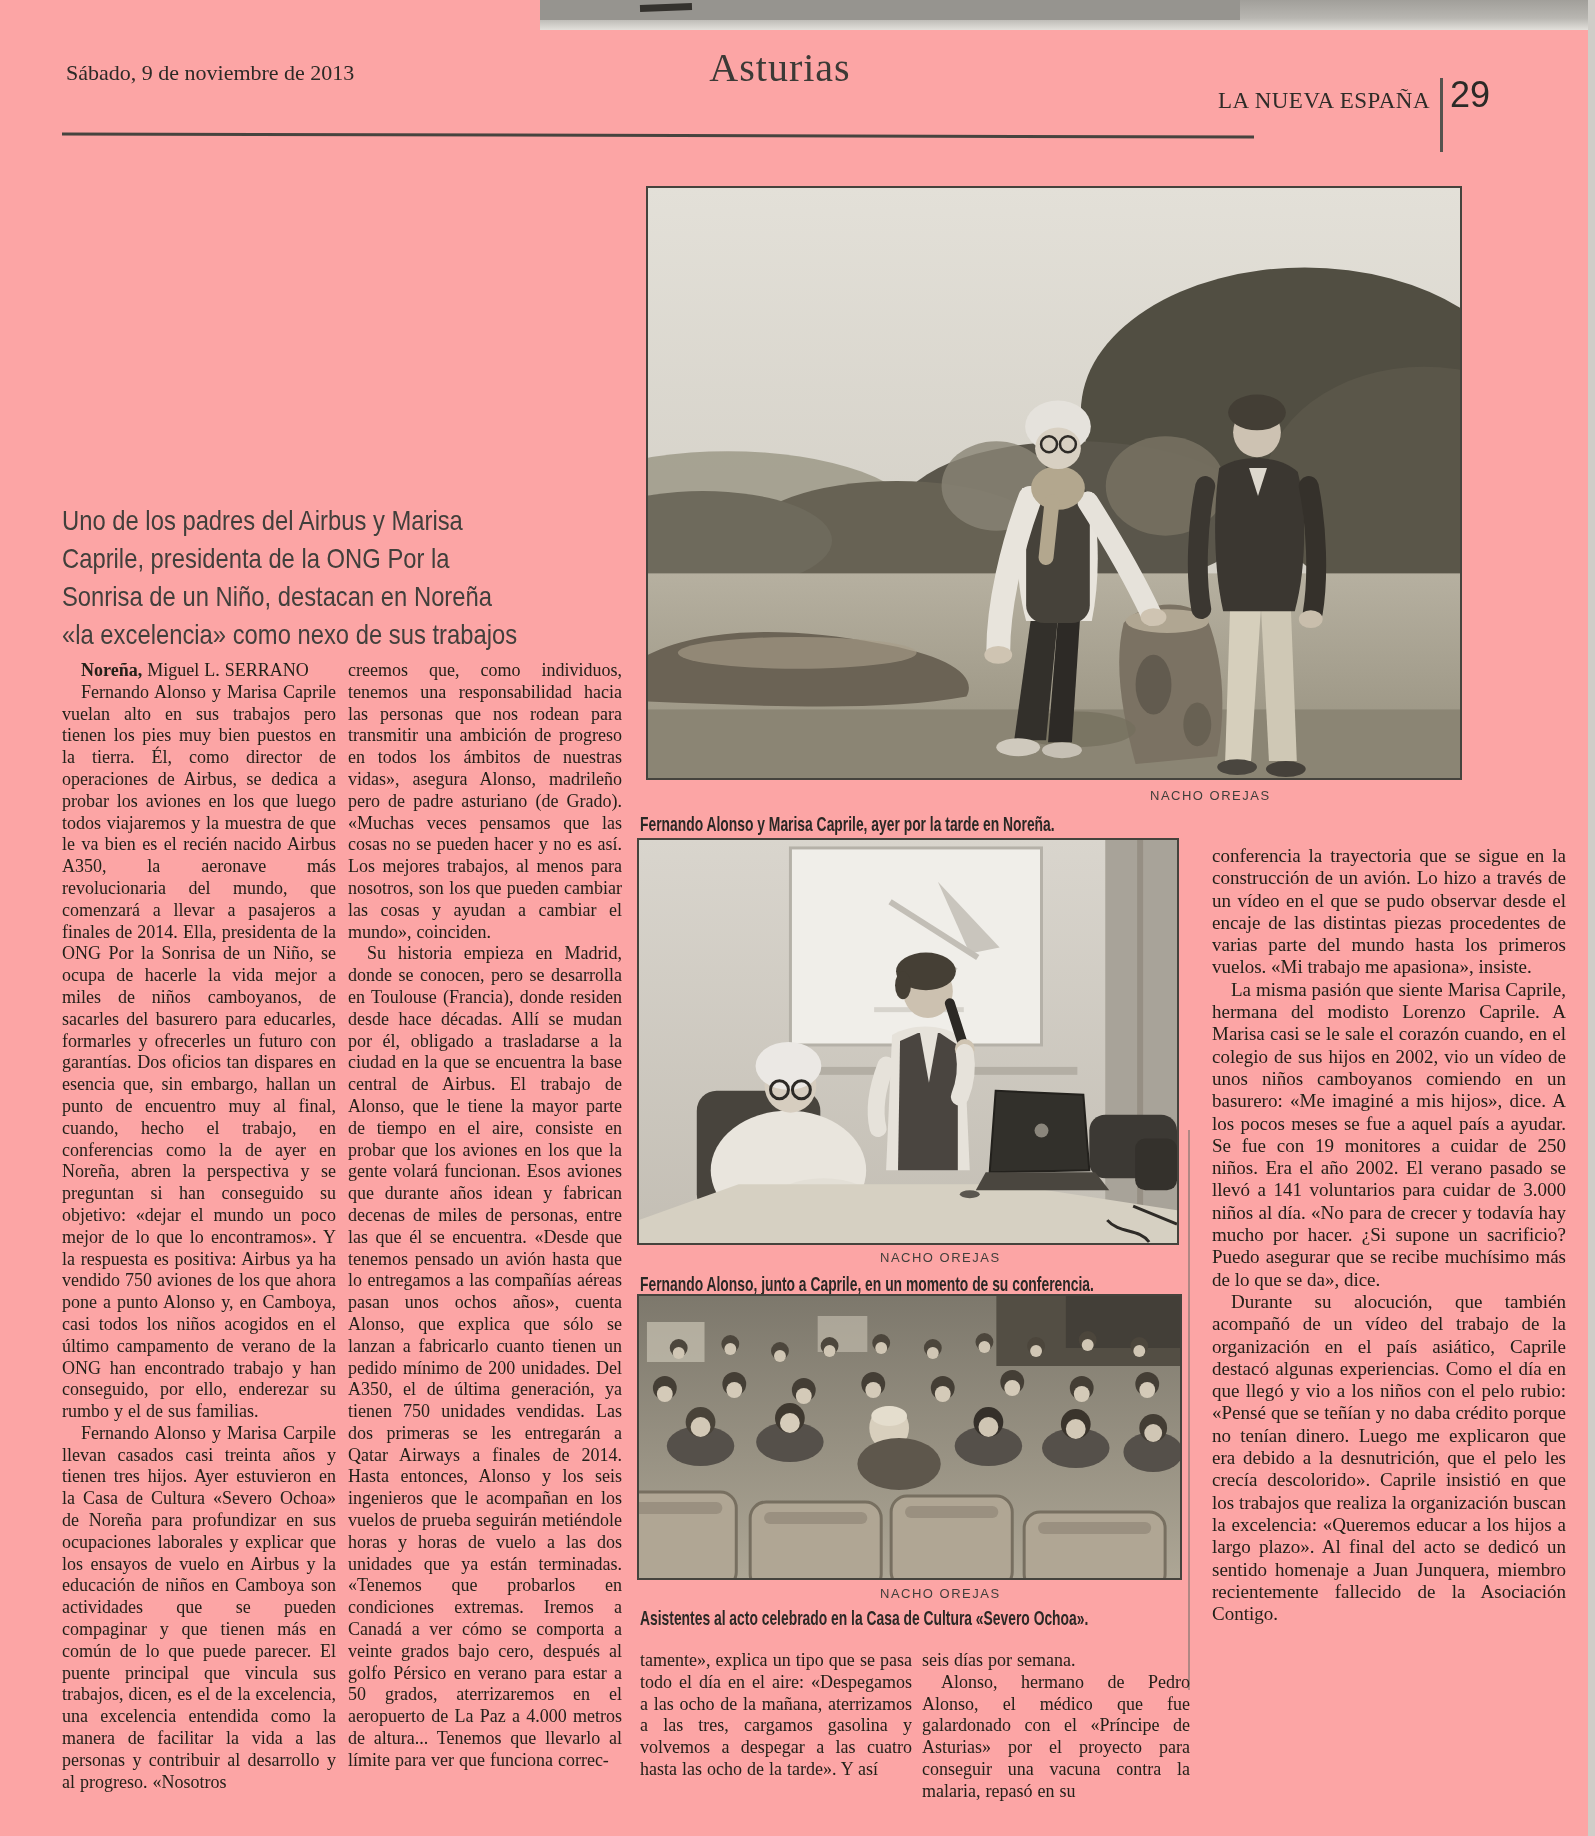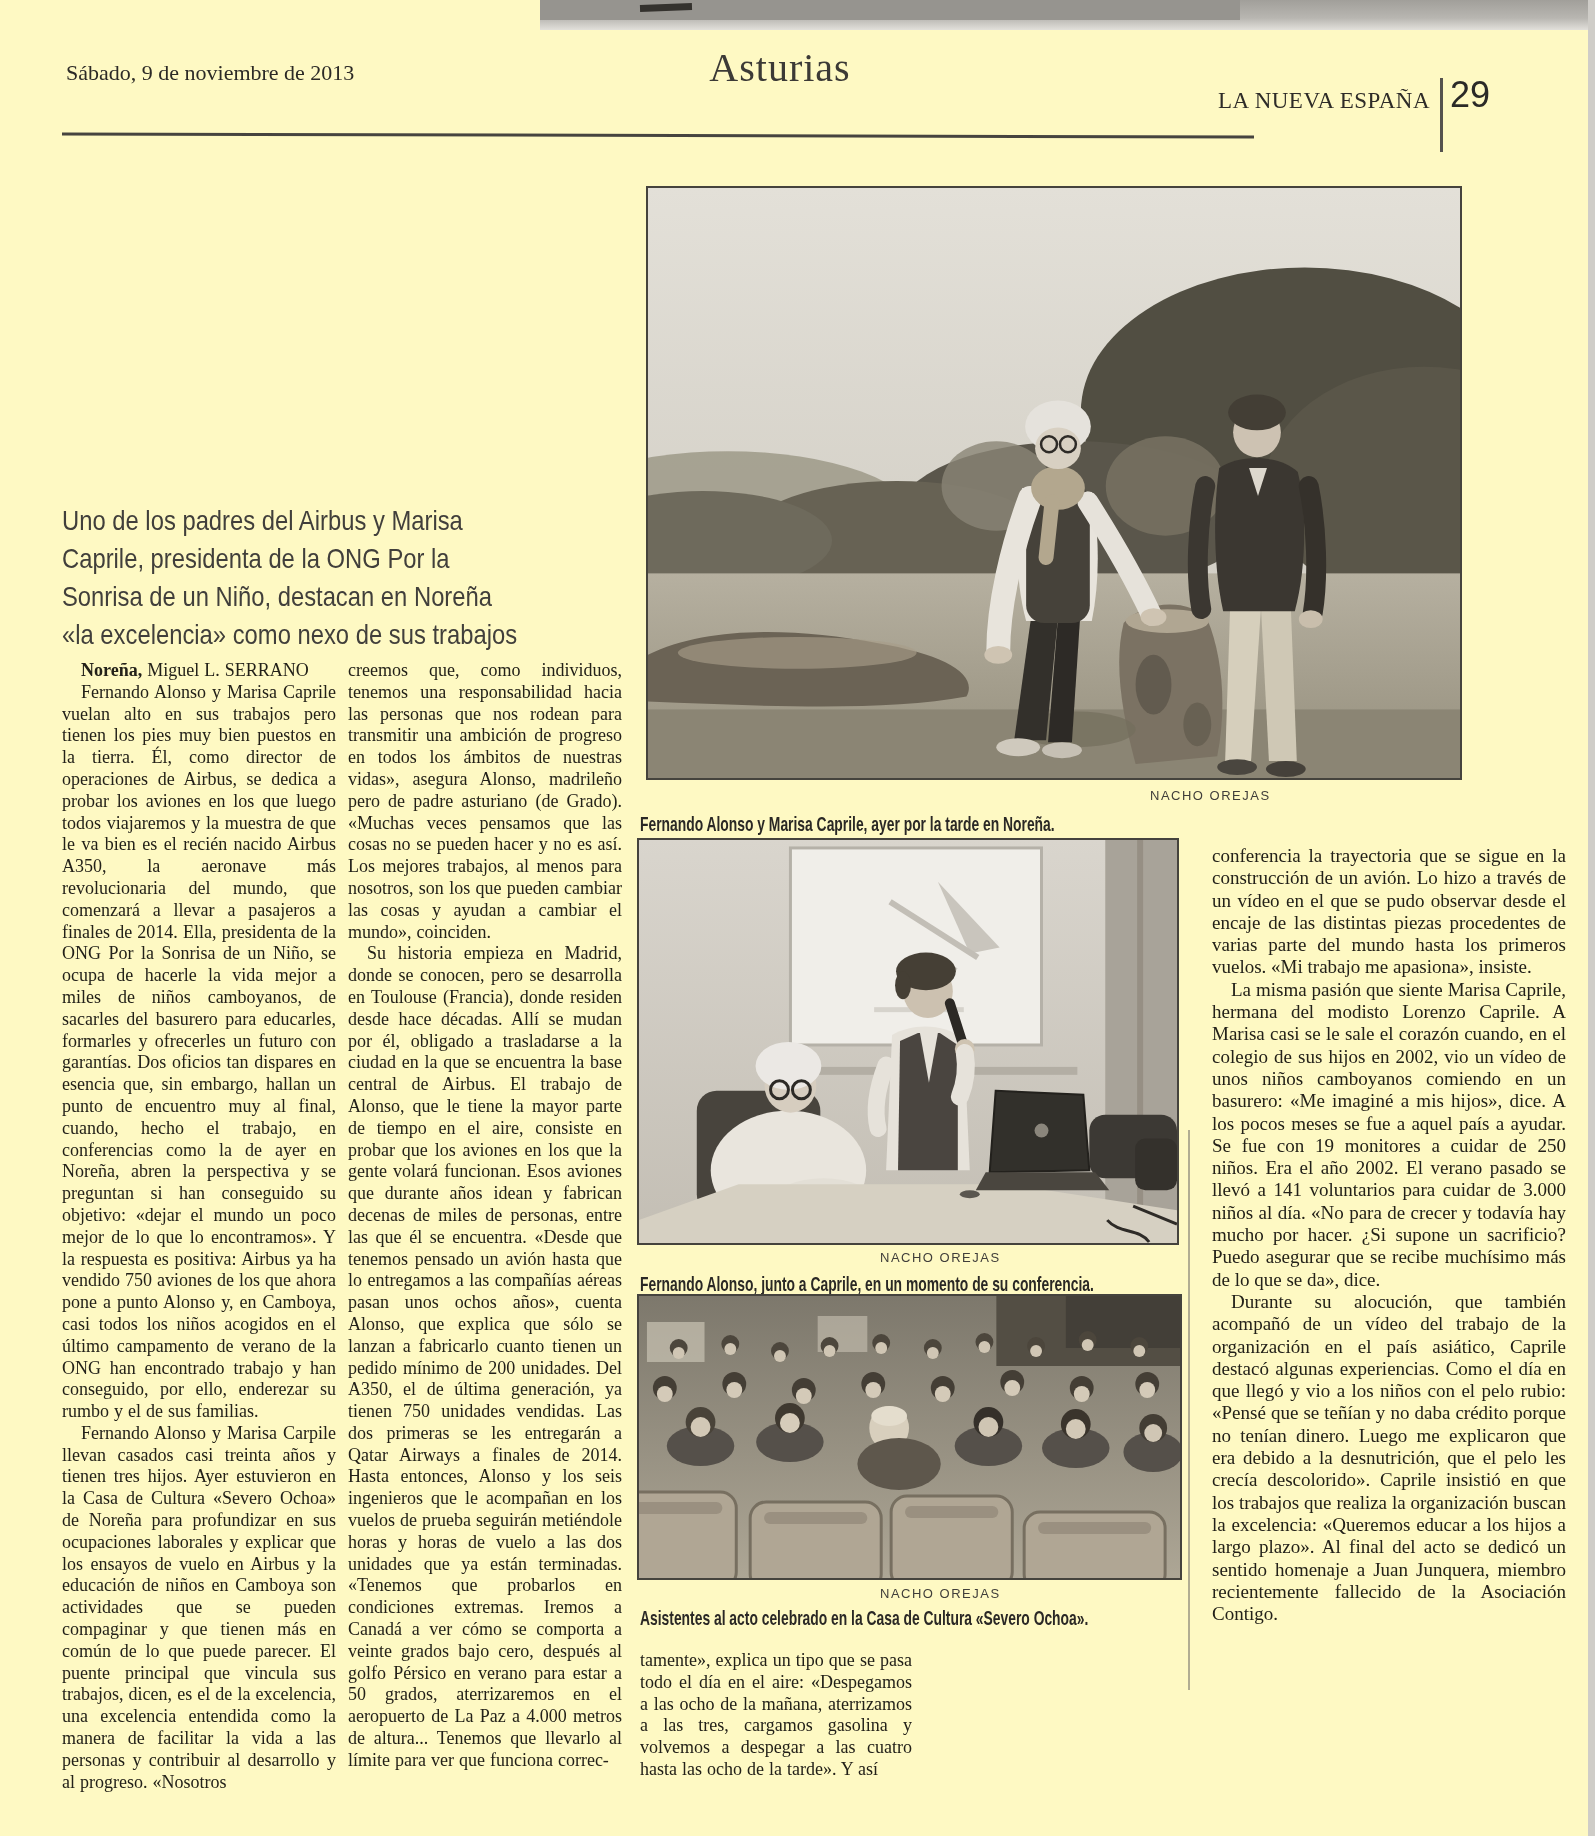--- a/index.html
+++ b/index.html
@@ -1,19 +1,19 @@
 <!DOCTYPE html>
 <html lang="es"><head>
 <meta charset="utf-8">
 <style>
   html,body{margin:0;padding:0;}
   body{background:#e8e6e1;}
   .page{
     position:relative; width:1595px; height:1836px;
-    background:#fef9c3; overflow:hidden;
+    background:#fca5a5; overflow:hidden;
     font-family:"Liberation Serif", serif; color:#211f1b;
   }
   .abs{position:absolute;}
   
   .scan-band{left:540px; top:0; width:1055px; height:30px;
     background:linear-gradient(180deg,#a19f9a 0%,#b8b6b1 60%,#e2e0db 100%);}
   .scan-band2{left:540px; top:0; width:700px; height:20px; background:#96948f;}
   .scan-dash{left:640px; top:4px; width:52px; height:7px; background:#34322e; transform:rotate(-2deg);}
   .scan-edge{right:0; top:0; width:7px; height:1836px; background:#cfcdc8;}
   .fold-line{left:1188px; top:1130px; width:2px; height:560px; background:#716f6a; opacity:.55;}
@@ -320,20 +320,24 @@
         <rect x="402" y="226" width="114" height="12" rx="6"></rect>
       </g>
     </svg>
   </div>
   <div class="abs credit credit3">NACHO OREJAS</div>
   <div class="abs caption caption3">Asistentes al acto celebrado en la Casa de Cultura «Severo Ochoa».</div>
 
   <div class="abs bodycol col-narrow colA">
     <p class="cont">tamente», explica un tipo que se pasa todo el día en el aire: «Despegamos a las ocho de la mañana, aterrizamos a las tres, cargamos gasolina y volvemos a despegar a las cuatro hasta las ocho de la tarde». Y así</p>
   </div>
+  <div class="abs bodycol col-narrow colB">
+    <p class="cont">seis días por semana.</p>
+    <p>Alonso, hermano de Pedro Alonso, el médico que fue galardonado con el «Príncipe de Asturias» por el proyecto para conseguir una vacuna contra la malaria, repasó en su</p>
+  </div>
 
   <div class="abs bodycol col-wide col4">
     <p class="cont">conferencia la trayectoria que se sigue en la construcción de un avión. Lo hizo a través de un vídeo en el que se pudo observar desde el encaje de las distintas piezas procedentes de varias parte del mundo hasta los primeros vuelos. «Mi trabajo me apasiona», insiste.</p>
     <p>La misma pasión que siente Marisa Caprile, hermana del modisto Lorenzo Caprile. A Marisa casi se le sale el corazón cuando, en el colegio de sus hijos en 2002, vio un vídeo de unos niños camboyanos comiendo en un basurero: «Me imaginé a mis hijos», dice. A los pocos meses se fue a aquel país a ayudar. Se fue con 19 monitores a cuidar de 250 niños. Era el año 2002. El verano pasado se llevó a 141 voluntarios para cuidar de 3.000 niños al día. «No para de crecer y todavía hay mucho por hacer. ¿Si supone un sacrificio? Puedo asegurar que se recibe muchísimo más de lo que se da», dice.</p>
     <p>Durante su alocución, que también acompañó de un vídeo del trabajo de la organización en el país asiático, Caprile destacó algunas experiencias. Como el día en que llegó y vio a los niños con el pelo rubio: «Pensé que se teñían y no daba crédito porque no tenían dinero. Luego me explicaron que era debido a la desnutrición, que el pelo les crecía descolorido». Caprile insistió en que los trabajos que realiza la organización buscan la excelencia: «Queremos educar a los hijos a largo plazo». Al final del acto se dedicó un sentido homenaje a Juan Junquera, miembro recientemente fallecido de la Asociación Contigo.</p>
   </div>
 
 </div>
 
 </body></html>

